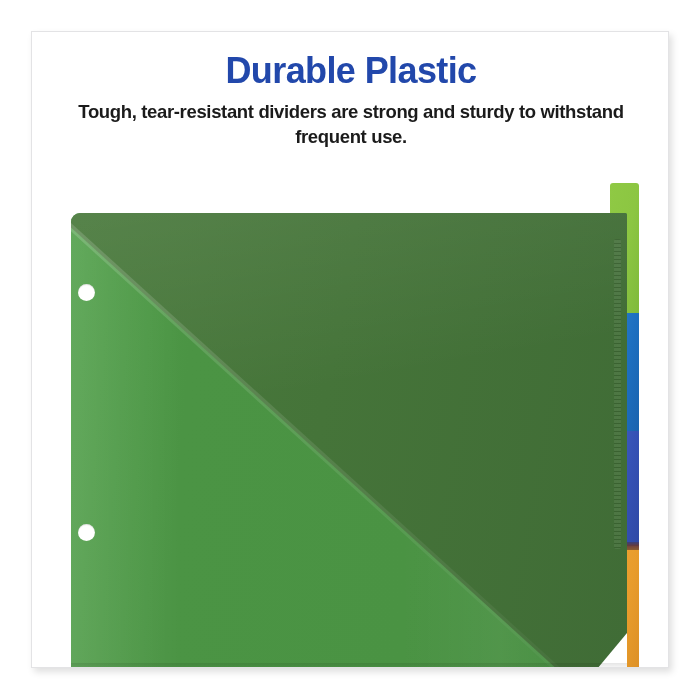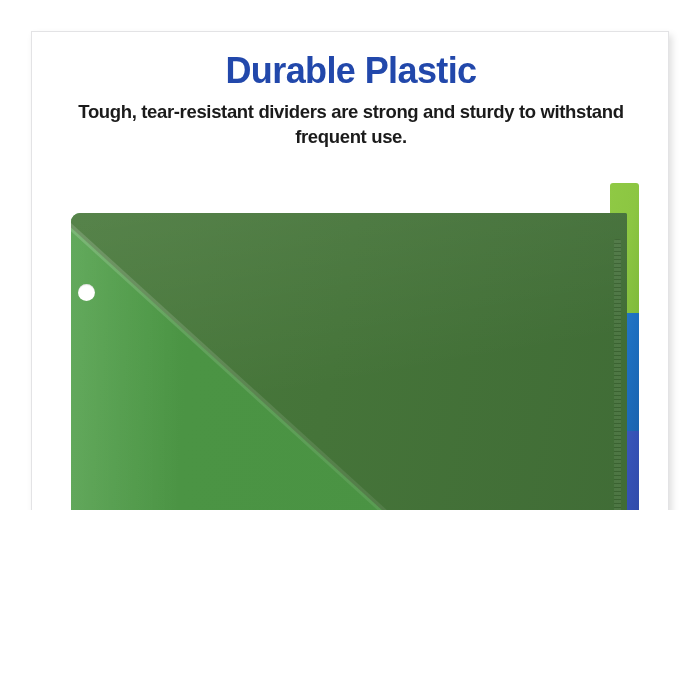--- a/index.html
+++ b/index.html
@@ -10,21 +10,21 @@
   body {
     width: 700px;
     height: 700px;
     font-family: "Liberation Sans", sans-serif;
     -webkit-font-smoothing: antialiased;
   }
 
   #stage {
     position: relative;
     width: 700px;
-    height: 510px;
+    height: 700px;
     overflow: hidden;
     background: #ffffff;
   }
 
   
   .card {
     position: absolute;
     left: 31px;
     top: 31px;
     width: 638px;

